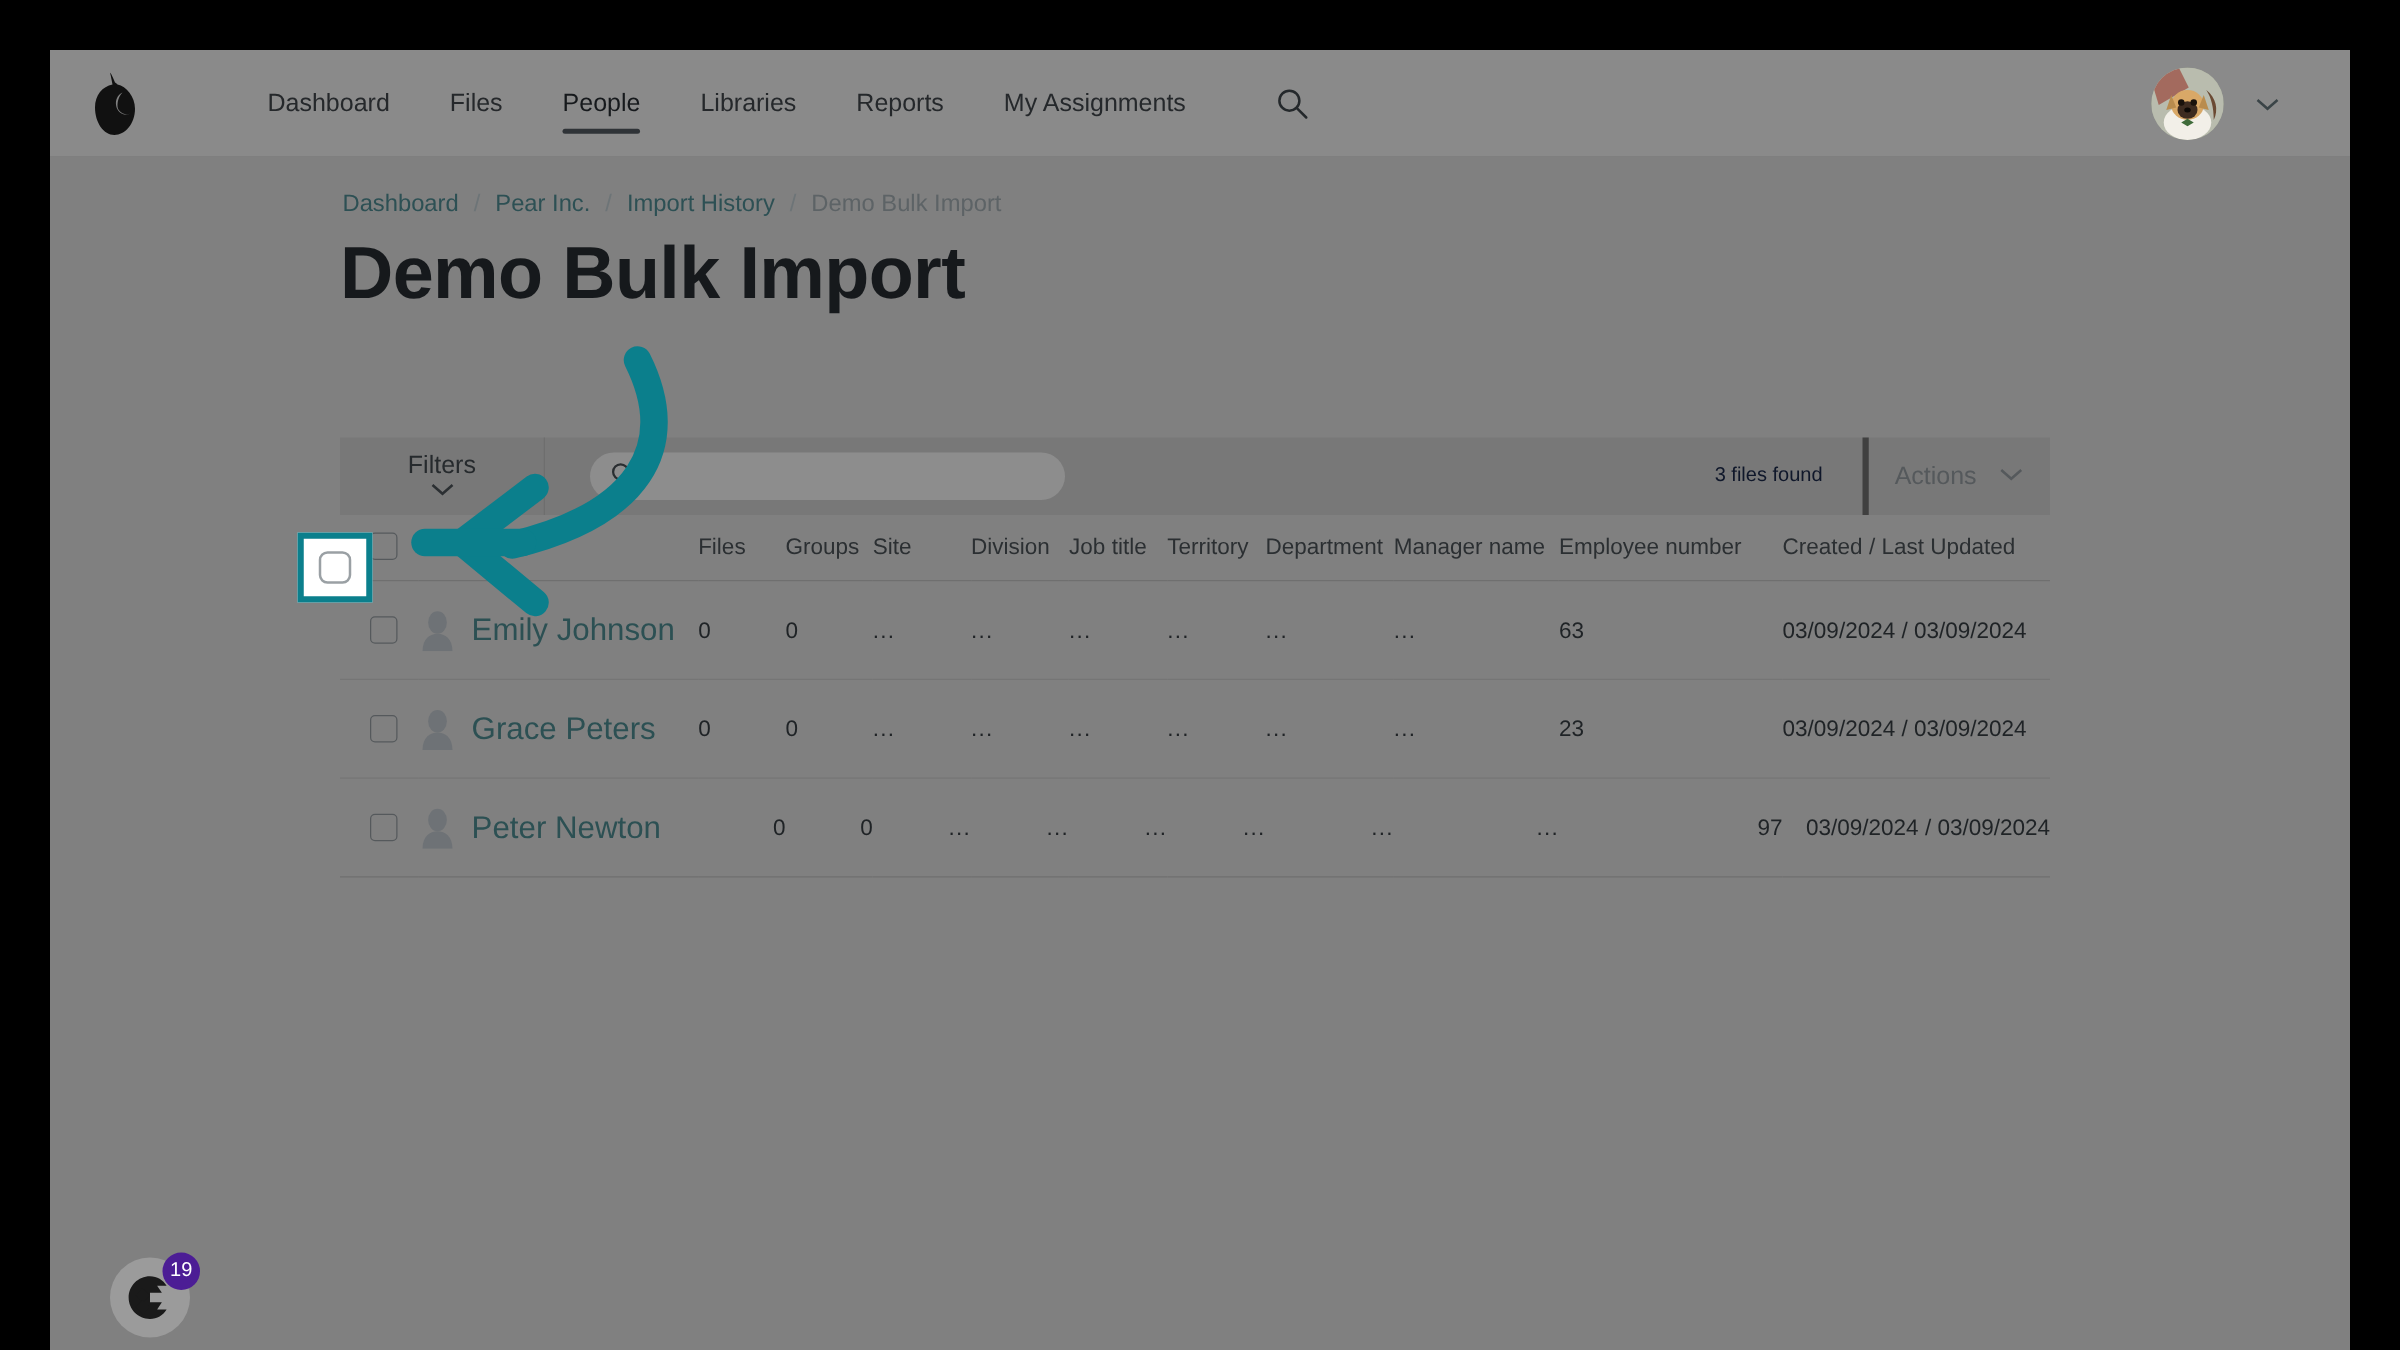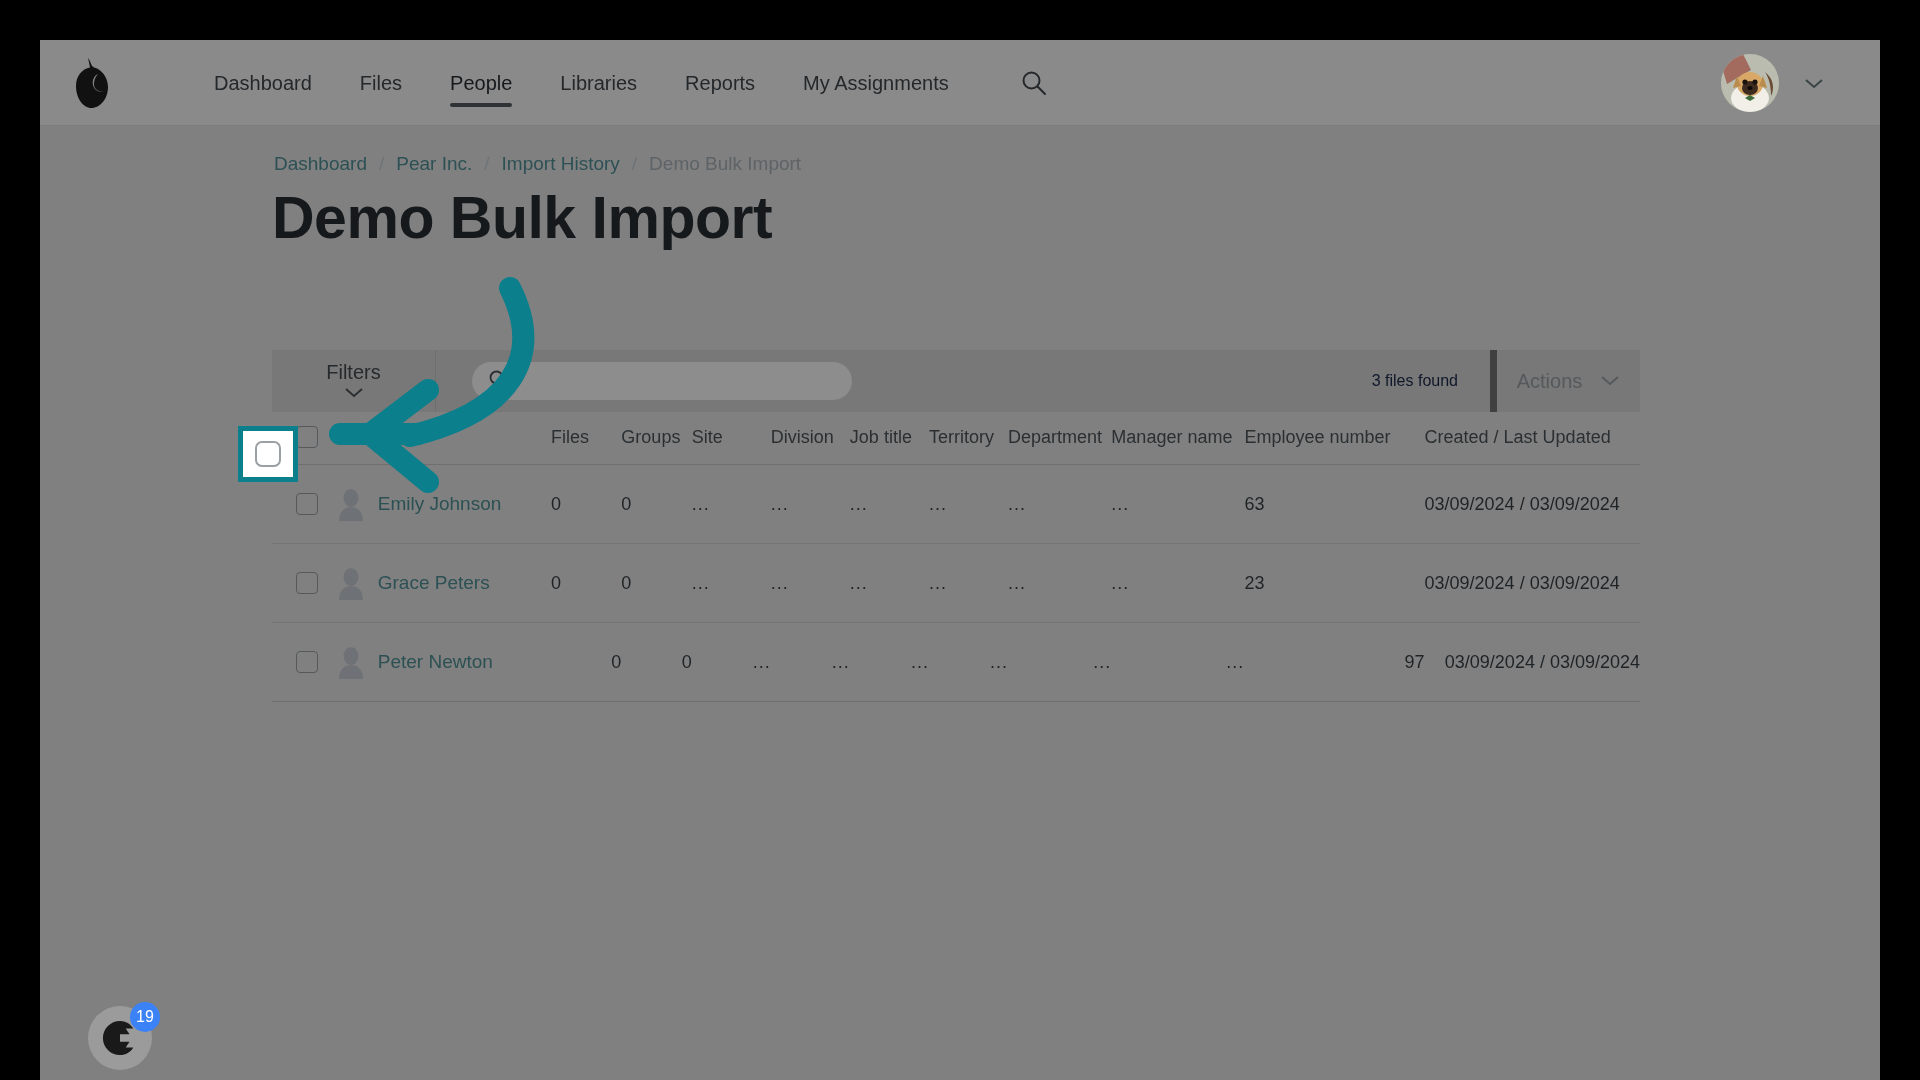--- a/index.html
+++ b/index.html
@@ -117,21 +117,21 @@
   .count-cell {
     display:flex; align-items:center;
     padding-right:32px;
     font-size:16px; color:#0f172a;
     white-space:nowrap;
   }
   .actions-cell {
     width:150px;
     display:flex; align-items:center; justify-content:center;
     gap:18px;
-    border-left:7px solid #404040;
+    border-left:5px solid #404040;
     cursor:pointer;
   }
   .actions-label { font-size:20px; color:#55595c; }
   
   table.grid { width:1368px; border-collapse:collapse; }
   table.grid th {
     font-weight:normal;
     font-size:18px; color:#2b2f32;
     text-align:left;
     padding:14px 0 16px 0;
@@ -158,21 +158,21 @@
     background:transparent;
     display:block;
     cursor:pointer;
   }
   .name-cell { display:flex; align-items:center; gap:12px; }
   .person-avatar {
     width:30px; height:34px;
     flex:0 0 auto;
   }
   .person-link {
-    font-size:19px; color:#2c5053;
+    font-size:25px; color:#2c5053;
     cursor:pointer; white-space:nowrap;
   }
   .dots { color:#2f3336; letter-spacing:1px; }
   .date-txt { font-size:15px; color:#22262a; white-space:nowrap; }
   
   .rpp {
     position:absolute; left:232px; top:716px;
     width:1368px;
     display:flex; align-items:center; justify-content:flex-end;
     gap:10px;
@@ -217,21 +217,21 @@
     border-radius:50%;
     background:#9b9b9b;
     display:flex; align-items:center; justify-content:center;
     cursor:pointer;
     z-index:60;
   }
   .chat-badge {
     position:absolute; top:-4px; right:-8px;
     min-width:30px; height:30px;
     border-radius:15px;
-    background:#3b82f6;
+    background:#4c1d95;
     color:#fff;
     font-size:16px;
     display:flex; align-items:center; justify-content:center;
     padding:0 6px;
   }
 </style>
 </head>
 <body>
 
 <div id="viewport">

